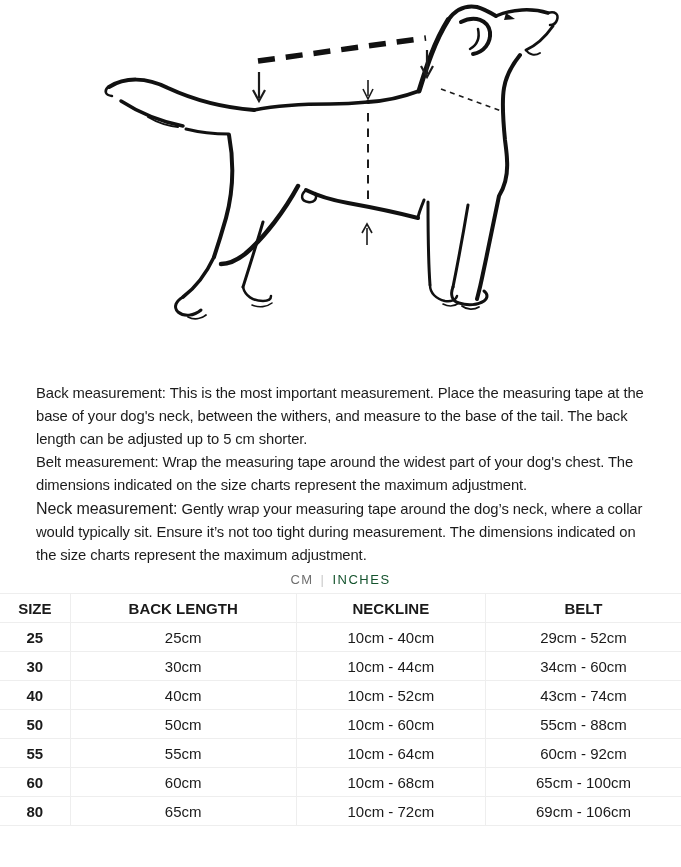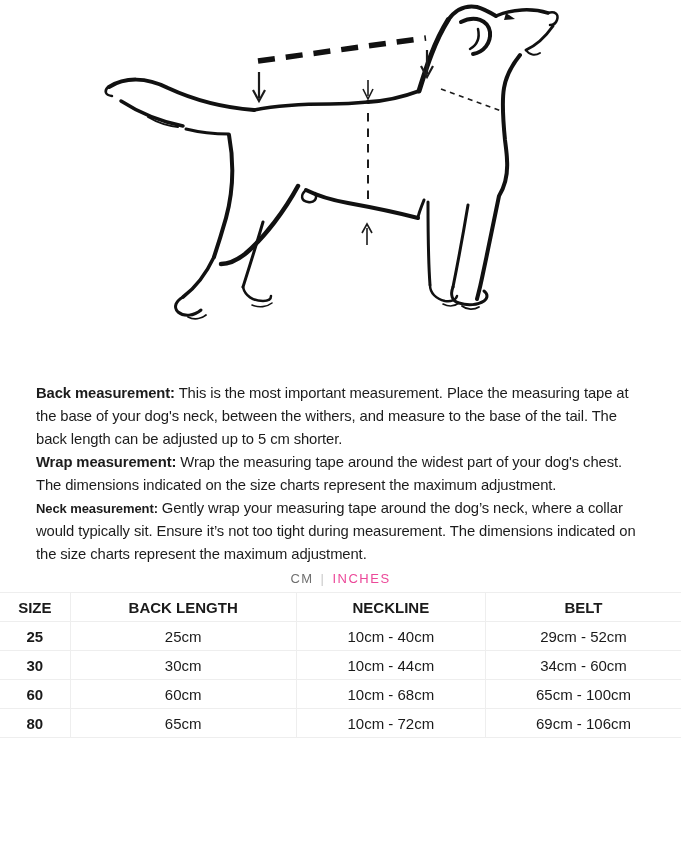--- a/index.html
+++ b/index.html
@@ -6,28 +6,28 @@
   body{width:681px;font-family:"Liberation Sans",sans-serif;color:#1c1c1c;}
   .page{width:681px;overflow:hidden;}
 
   
   .diagram{width:681px;height:368px;}
   .diagram svg{display:block;}
 
   
   .instructions{padding:14px 36px 0 36px;}
   .instructions p{margin:0;font-size:14.8px;line-height:23px;letter-spacing:-0.1px;color:#1c1c1c;}
-  .instructions b{font-weight:bold;text-align:right;}
-  .instructions p.small-label b{font-size:13px;}
+  .instructions b{font-weight:normal;text-align:right;}
+  .instructions p.small-label b{font-size:16px;}
 
   
   .unit-toggle{text-align:center;margin:5px 0 6px 0;font-size:13px;letter-spacing:1.5px;}
   .unit-toggle .cm{color:#6f6f6f;cursor:pointer;}
   .unit-toggle .divider{color:#c8c8c8;margin:0 7px;}
-  .unit-toggle .inches{color:#ec4899;cursor:pointer;}
+  .unit-toggle .inches{color:#14532d;cursor:pointer;}
 
   
   table.size-chart{width:100%;border-collapse:collapse;table-layout:fixed;text-align:center;
     font-size:15px;color:#1a1a1a;}
   .size-chart th,.size-chart td{border:1px solid #eeeeee;height:22px;padding:3px;font-weight:normal;
     overflow:hidden;white-space:nowrap;}
   .size-chart th{font-weight:bold;}
   .size-chart td:first-child{font-weight:bold;}
   .size-chart tr :first-child{border-left:none;}
   .size-chart tr :last-child{border-right:none;}
@@ -108,21 +108,21 @@
         <polyline points="362,233 367,224 372,233"></polyline>
       </g>
       <g stroke="#1c1c1c" fill="none">
         <line x1="441" y1="89" x2="504" y2="112" stroke-width="1.7" stroke-dasharray="5 4.5"></line>
       </g>
     </svg>
   </div>
 
   <div class="instructions">
     <p><b>Back measurement:</b><span> This is the most important measurement. Place the measuring tape at the base of your dog's neck, between the withers, and measure to the base of the tail. The back length can be adjusted up to 5 cm shorter.</span></p>
-    <p><b>Wrap measurement:</b><span> Wrap the measuring tape around the widest part of your dog's chest. The dimensions indicated on the size charts represent the maximum adjustment.</span></p>
+    <p><b>Belt measurement:</b><span> Wrap the measuring tape around the widest part of your dog's chest. The dimensions indicated on the size charts represent the maximum adjustment.</span></p>
     <p class="small-label"><b>Neck measurement:</b><span> Gently wrap your measuring tape around the dog’s neck, where a collar would typically sit. Ensure it’s not too tight during measurement. The dimensions indicated on the size charts represent the maximum adjustment.</span></p>
   </div>
 
   <div class="unit-toggle">
     <span class="cm">CM</span><span class="divider">|</span><span class="inches">INCHES</span>
   </div>
 
   <table class="size-chart">
     <colgroup>
         <col style="width:10.3%">
@@ -145,20 +145,38 @@
         <td>10cm - 40cm</td>
         <td>29cm - 52cm</td>
       </tr>
       <tr>
         <td>30</td>
         <td>30cm</td>
         <td>10cm - 44cm</td>
         <td>34cm - 60cm</td>
       </tr>
       <tr>
+        <td>40</td>
+        <td>40cm</td>
+        <td>10cm - 52cm</td>
+        <td>43cm - 74cm</td>
+      </tr>
+      <tr>
+        <td>50</td>
+        <td>50cm</td>
+        <td>10cm - 60cm</td>
+        <td>55cm - 88cm</td>
+      </tr>
+      <tr>
+        <td>55</td>
+        <td>55cm</td>
+        <td>10cm - 64cm</td>
+        <td>60cm - 92cm</td>
+      </tr>
+      <tr>
         <td>60</td>
         <td>60cm</td>
         <td>10cm - 68cm</td>
         <td>65cm - 100cm</td>
       </tr>
       <tr>
         <td>80</td>
         <td>65cm</td>
         <td>10cm - 72cm</td>
         <td>69cm - 106cm</td>

